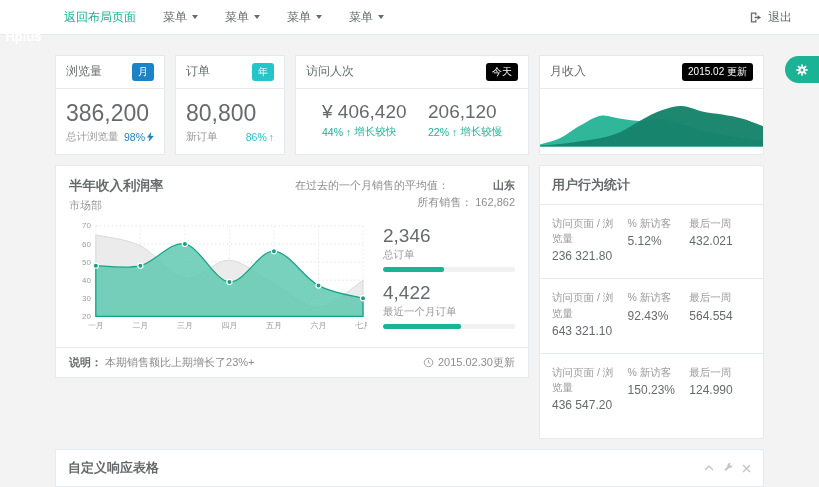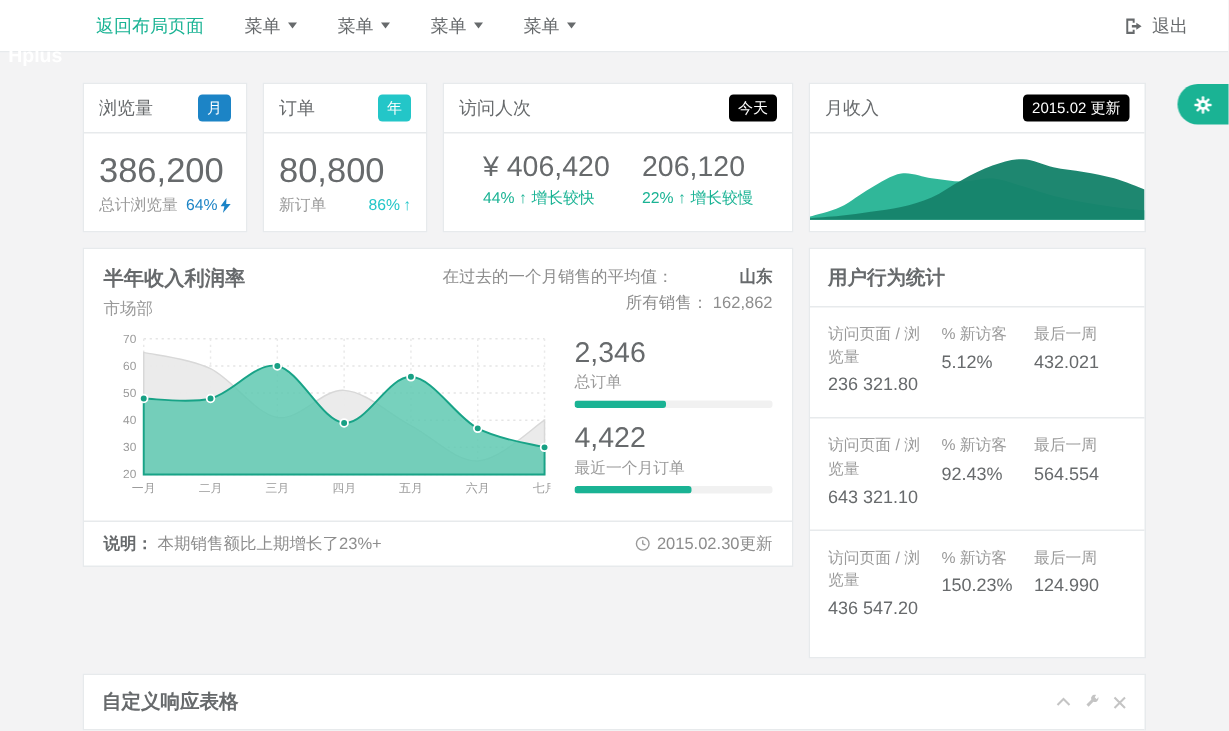--- a/index.html
+++ b/index.html
@@ -17,21 +17,21 @@
 
   
   .gear-btn{position:fixed;right:0;top:56px;width:34px;height:27px;background:#1ab394;border-radius:14px 0 0 14px;display:flex;align-items:center;justify-content:center;cursor:pointer;z-index:5;}
 
   
   .content{padding:20px 55px 0;}
   .row{display:flex;gap:10px;}
   .row2{margin-top:10px;align-items:flex-start;}
   .row3{margin-top:10px;}
   .ibox{background:#fff;border:1px solid #e7eaec;}
-  .ibox-title{padding:7px 10px;border-bottom:1px solid #e7eaec;display:flex;align-items:center;justify-content:space-between;}
+  .ibox-title{padding:7px 10px;border-bottom:1px solid #e7eaec;display:flex;justify-content:space-between;}
   .ibox-title .t{font-size:12px;color:#676a6c;}
   .badge{color:#fff;font-size:10px;padding:2px 6px;border-radius:3px;white-space:nowrap;}
   .badge-blue{background:#1c84c6;}
   .badge-cyan{background:#23c6c8;}
   .badge-green{background:#000000;}
   .ibox-content{padding:8px 10px 10px;}
   .nopad{padding:0;}
 
   
   .card-sm{flex:0 0 110px;}
@@ -136,21 +136,21 @@
     <div class="ibox card-sm">
       <div class="ibox-title">
         <span class="t">浏览量</span>
         <span class="badge badge-blue">月</span>
       </div>
       <div class="ibox-content">
         <div class="big-value">386,200</div>
         <div class="sub-row">
           <span>总计浏览量</span>
           <span class="pct text-blue">
-              <span>64%</span>
+              <span>98%</span>
               <svg width="7" height="10" viewBox="0 0 7 10">
                 <polygon fill="#1c84c6" points="4,0 0,5.5 2.6,5.5 1.6,10 6.8,4 3.8,4"></polygon>
               </svg>
             </span>
         </div>
       </div>
     </div>
 
     <div class="ibox card-sm">
       <div class="ibox-title">

